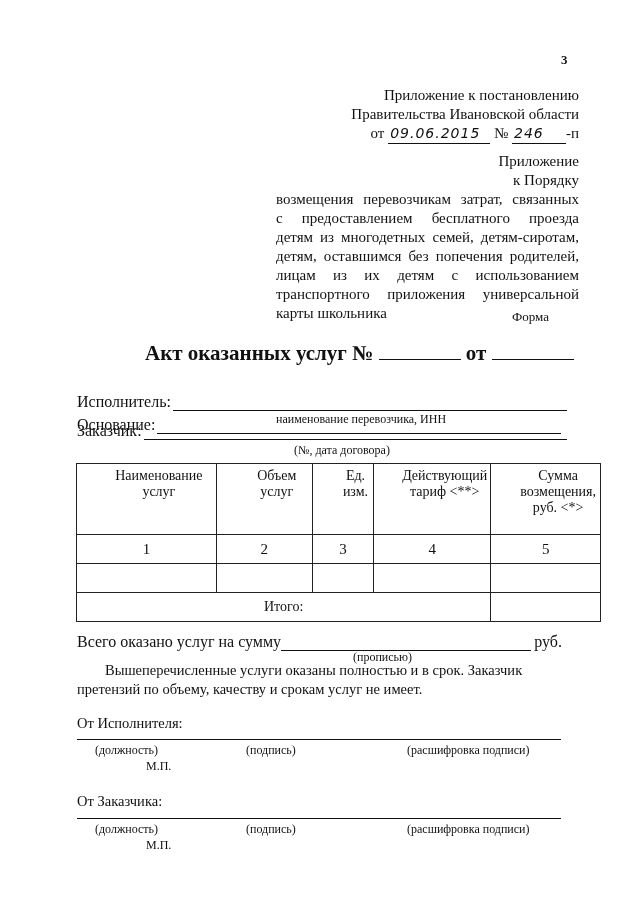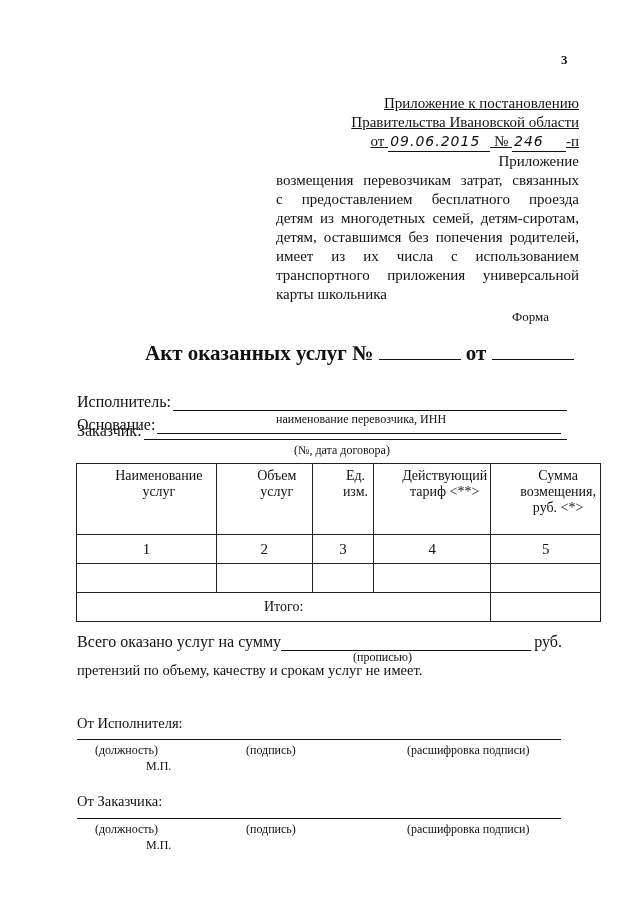--- a/index.html
+++ b/index.html
@@ -3,21 +3,21 @@
   <meta charset="utf-8">
   <style>
     html, body { margin: 0; padding: 0; background: #ffffff; }
     body {
       width: 640px; height: 905px; position: relative; overflow: hidden;
       font-family: "Liberation Serif", "DejaVu Serif", serif;
       color: #111;
     }
     .abs { position: absolute; }
     .page-num { left: 561px; top: 52px; font-size: 13px; font-weight: bold; }
-    .header-block { right: 61px; top: 94px; text-align: right; font-size: 15px; line-height: 19px; text-decoration: underline; }
+    .header-block { right: 61px; top: 86px; text-align: right; font-size: 15px; line-height: 19px; }
     .hand {
       font-family: "DejaVu Sans", sans-serif; font-style: italic; font-size: 14px;
       letter-spacing: 1px; border-bottom: 1px solid #111; display: inline-block; padding: 0 2px;
     }
     .hand.date { width: 98px; text-align: left; }
     .hand.num { width: 50px; text-align: left; }
     .app2 { left: 276px; top: 152px; width: 303px; font-size: 15px; line-height: 19px; }
     .app2 .r { text-align: right; }
     .app2 .j { text-align: justify; text-align-last: justify; }
     .app2 .l { text-align: left; }
@@ -57,25 +57,26 @@
   <div>
     <span>от</span>
     <span class="hand date">09.06.2015</span>
     <span>№</span>
     <span class="hand num">246</span><span>-п</span>
   </div>
 </div>
 
 <div class="abs app2">
   <div class="r">Приложение</div>
+  <div class="r">к Порядку</div>
   <div class="j">возмещения перевозчикам затрат, связанных</div>
   <div class="j">с предоставлением бесплатного проезда</div>
   <div class="j">детям из многодетных семей, детям-сиротам,</div>
   <div class="j">детям, оставшимся без попечения родителей,</div>
-  <div class="j">имеет из их числа с использованием</div>
+  <div class="j">лицам из их детям с использованием</div>
   <div class="j">транспортного приложения универсальной</div>
   <div class="l">карты школьника</div>
 </div>
 
 <div class="abs forma">Форма</div>
 
 <div class="abs title">
   <span>Акт оказанных услуг №</span>
   <span class="blank" style="width:82px"></span>
   <span>от</span>
@@ -137,20 +138,21 @@
   </table>
 
 <div class="abs sum-line">
   <span>Всего оказано услуг на сумму</span>
   <span class="line"></span>
   <span>руб.</span>
 </div>
 <div class="abs caption" style="left:353px; top:650px;">(прописью)</div>
 
 <div class="abs para">
+  <div class="indent">Вышеперечисленные услуги оказаны полностью и в срок.  Заказчик</div>
   <div>претензий по объему, качеству и срокам услуг не имеет.</div>
 </div>
 
 <div class="abs sig-head" style="top:715px;">От Исполнителя:</div>
 <div class="abs sig-line" style="top:739px;"></div>
 <div class="abs sig-cap" style="left:95px; top:743px;">(должность)</div>
 <div class="abs sig-cap" style="left:246px; top:743px;">(подпись)</div>
 <div class="abs sig-cap" style="left:407px; top:743px;">(расшифровка подписи)</div>
 <div class="abs sig-cap" style="left:146px; top:759px;">М.П.</div>
 

